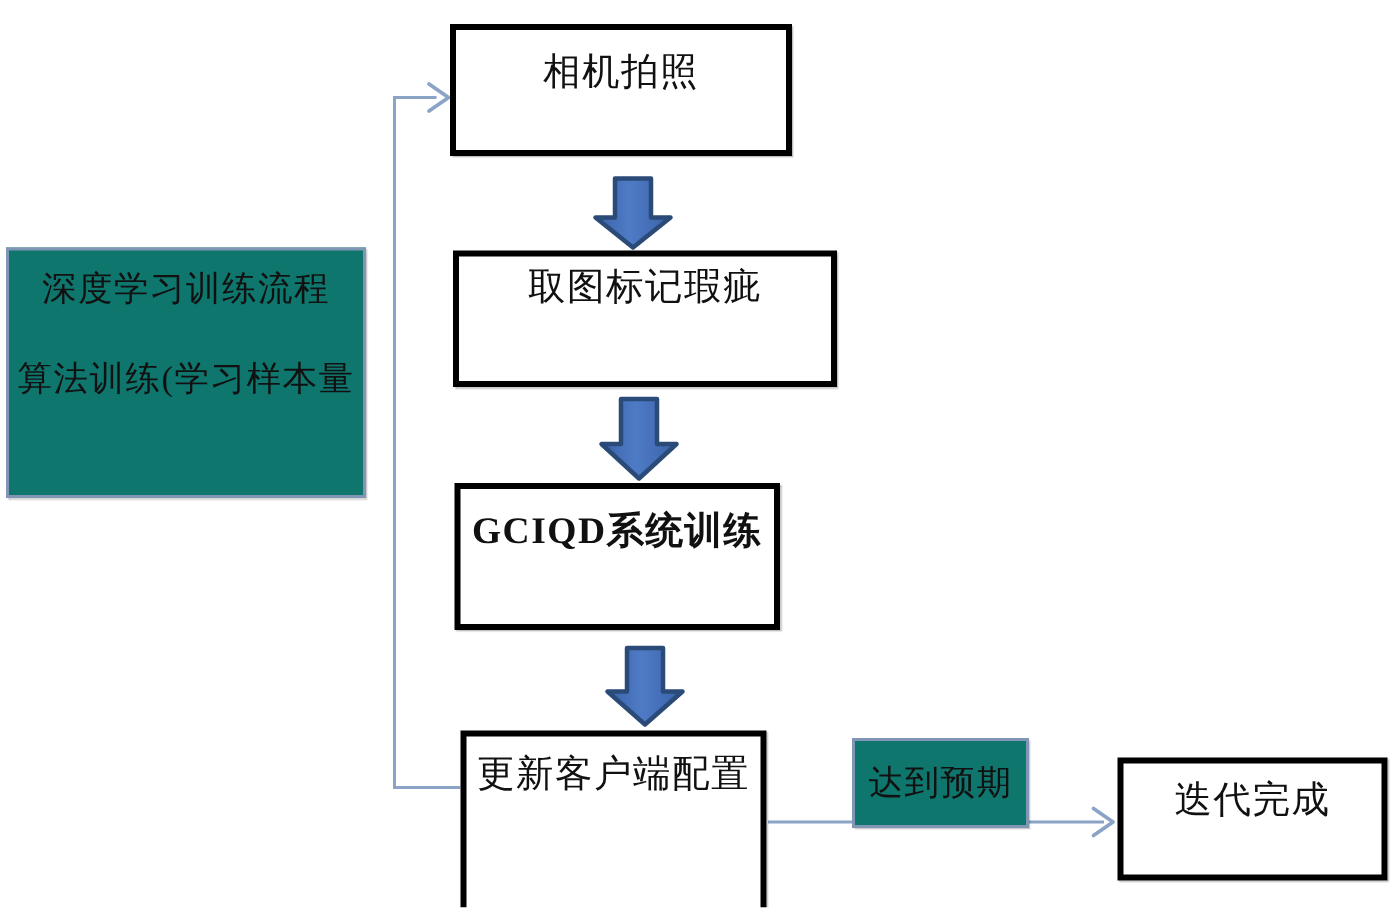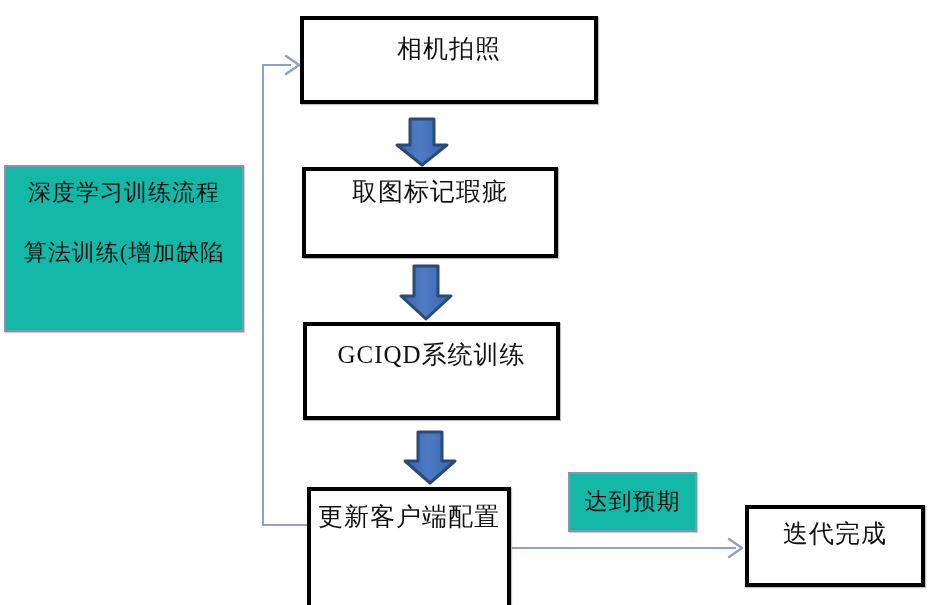--- a/index.html
+++ b/index.html
@@ -30,47 +30,47 @@
     background: #ffffff;
     text-align: center;
     box-shadow: 1px 1px 1px rgba(0,0,0,0.25);
   }
   .flowbox .lbl {
     display: block;
     font-size: 25px;
     line-height: 33px;
     letter-spacing: 1px;
   }
-  .box-camera { left: 300px; top: 16px;  width: 298px; height: 88px;  padding-top: 12px; }
+  .box-camera { left: 300px; top: 16px;  width: 228px; height: 88px;  padding-top: 12px; }
   .box-mark   { left: 302px; top: 167px; width: 256px; height: 91px;  padding-top: 4px; }
-  .box-train  { left: 303px; top: 322px; width: 257px; height: 98px;  padding-top: 12px; }
+  .box-train  { left: 303px; top: 322px; width: 217px; height: 98px;  padding-top: 12px; font-weight: bold; }
   .box-update { left: 307px; top: 487px; width: 204px; height: 140px; padding-top: 9px; }
   .box-done   { left: 745px; top: 505px; width: 180px; height: 82px;  padding-top: 8px; }
 
   .notebox {
     position: absolute;
     box-sizing: border-box;
-    background: #14b8a6;
+    background: #0f766e;
     border: 2px solid #8096b4;
     text-align: center;
   }
   .box-note {
     left: 4px; top: 165px; width: 240px; height: 167px;
     padding-top: 11px;
     box-shadow: 1px 1px 1px rgba(0,0,0,0.2);
   }
   .box-note .noteline {
     display: block;
     font-size: 23px;
     line-height: 30px;
     min-height: 30px;
     letter-spacing: 1px;
   }
   .box-expect {
-    left: 568px; top: 472px; width: 129px; height: 60px;
+    left: 568px; top: 492px; width: 118px; height: 60px;
     padding-top: 12px;
     box-shadow: 1px 1px 1px rgba(0,0,0,0.2);
   }
   .box-expect .lbl {
     font-size: 23px;
     letter-spacing: 1px;
   }
 </style>
 </head>
 <body>
@@ -95,21 +95,21 @@
     <path d="M 410 119 H 434 V 145 H 447 L 422 165 L 397 145 H 410 Z" fill="url(#arrGrad)" stroke="#2a4a78" stroke-width="3" stroke-linejoin="round"></path>
 
     <path d="M 414 266 H 438 V 296 H 451 L 426 319 L 401 296 H 414 Z" fill="url(#arrGrad)" stroke="#2a4a78" stroke-width="3" stroke-linejoin="round"></path>
 
     <path d="M 418 432 H 442 V 461 H 455 L 430 483 L 405 461 H 418 Z" fill="url(#arrGrad)" stroke="#2a4a78" stroke-width="3" stroke-linejoin="round"></path>
   </svg>
 
   <div class="notebox box-note">
     <span class="noteline">深度学习训练流程</span>
     <span class="noteline"></span>
-    <span class="noteline">算法训练(增加缺陷</span>
+    <span class="noteline">算法训练(学习样本量</span>
   </div>
 
   <div class="flowbox box-camera">
     <span class="lbl">相机拍照</span>
   </div>
 
   <div class="flowbox box-mark">
     <span class="lbl">取图标记瑕疵</span>
   </div>
 

